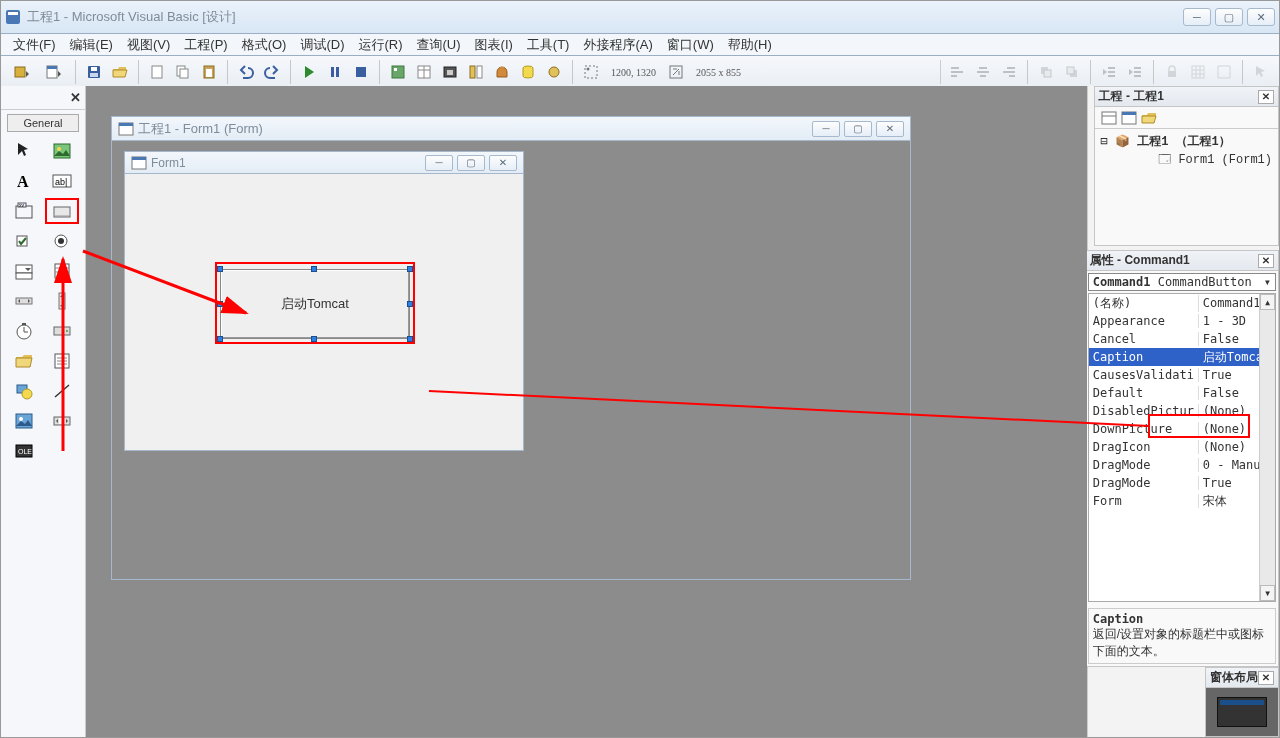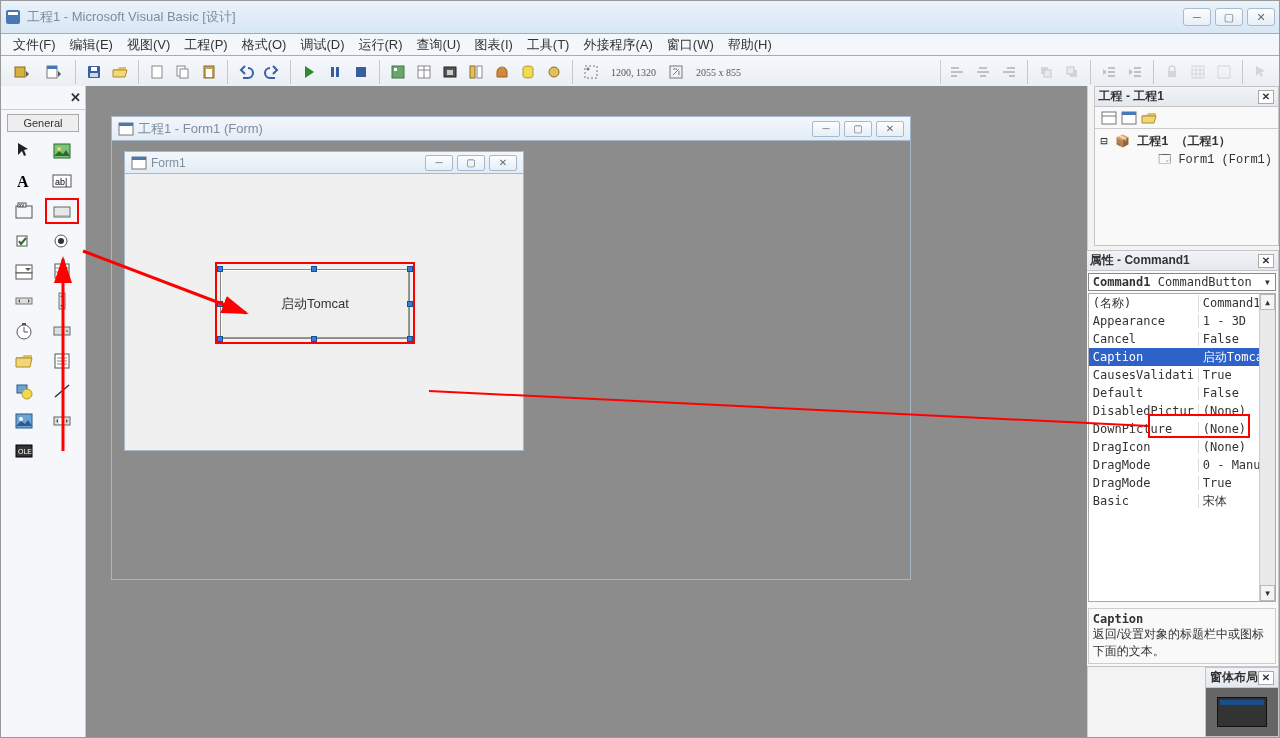--- a/index.html
+++ b/index.html
@@ -722,21 +722,21 @@
           </div>
           <div class="prop-row">
             <div class="pn">DragMode</div>
             <div class="pv">0 - Manual</div>
           </div>
           <div class="prop-row">
             <div class="pn">DragMode</div>
             <div class="pv">True</div>
           </div>
           <div class="prop-row">
-            <div class="pn">Basic</div>
+            <div class="pn">Form</div>
             <div class="pv">宋体</div>
           </div>
           <div class="prop-scroll">
           <div class="arrow">▴</div>
           <div style="flex:1"></div>
           <div class="arrow" style="position:absolute;bottom:0;left:0;right:0">▾</div>
         </div>
       </div>
       <div class="prop-help">
         <b>Caption</b><br>

